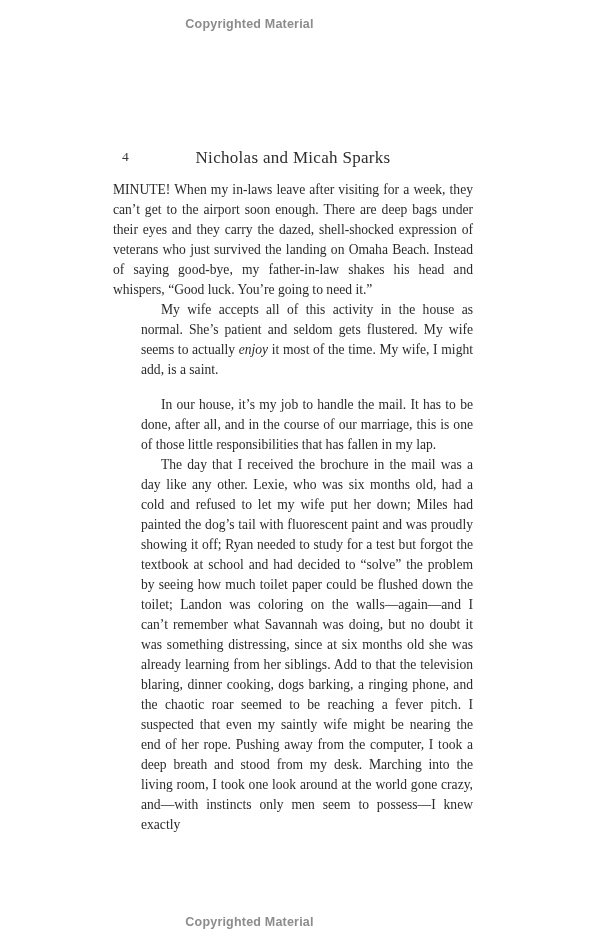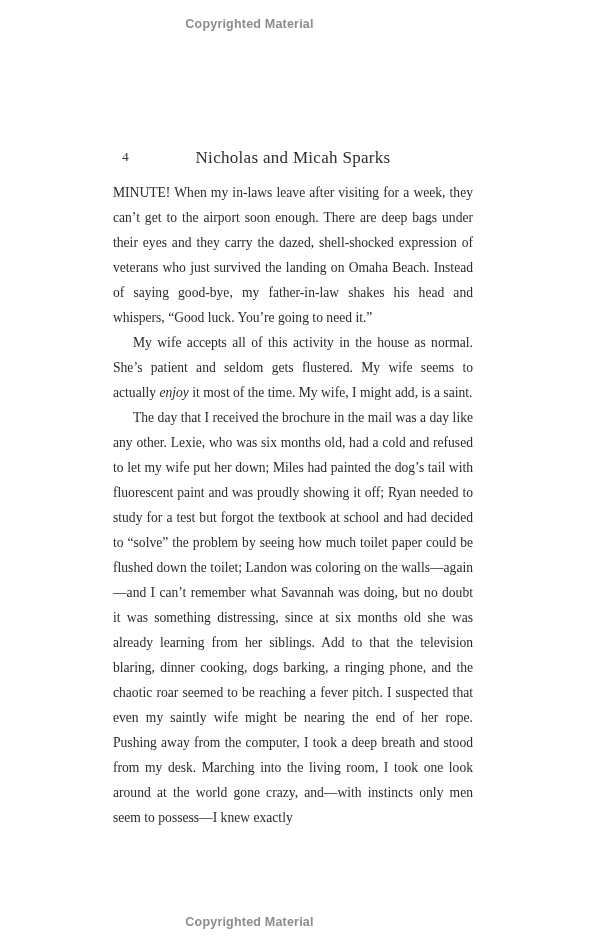--- a/index.html
+++ b/index.html
@@ -52,45 +52,46 @@
     color: #2e2e2e;
   }
 
   .body-text {
     position: absolute;
     top: 180px;
     left: 113px;
     width: 360px;
     font-family: "Liberation Serif", serif;
     font-size: 13.6px;
-    line-height: 25px;
+    line-height: 20px;
     color: #2a2a2a;
   }
   .body-text p.para {
     margin: 0;
     padding: 0;
     text-align: justify;
   }
-  .body-text p.para.indent { text-indent: 20px; }
+  .body-text p.para.indent { text-indent: 20px; margin-left: 28px; }
   .body-text p.para.gap { margin-top: 15px; }
   .body-text i { font-style: italic; }
 </style>
 </head>
 <body>
 
 <div class="page">
 
   <div class="notice notice-top">Copyrighted Material</div>
 
   <div class="running-header">
     <span class="page-number">4</span>
     <span class="running-title">Nicholas and Micah Sparks</span>
   </div>
 
   <div class="body-text">
       <p class="para">MINUTE! When my in-laws leave after visiting for a week, they can’t get to the airport soon enough. There are deep bags under their eyes and they carry the dazed, shell-shocked expression of veterans who just survived the landing on Omaha Beach. Instead of saying good-bye, my father-in-law shakes his head and whispers, “Good luck. You’re going to need it.”</p>
       <p class="para indent">My wife accepts all of this activity in the house as normal. She’s patient and seldom gets flustered. My wife seems to actually <i>enjoy</i> it most of the time. My wife, I might add, is a saint.</p>
+      <p class="para indent gap">In our house, it’s my job to handle the mail. It has to be done, after all, and in the course of our marriage, this is one of those little responsibilities that has fallen in my lap.</p>
       <p class="para indent">The day that I received the brochure in the mail was a day like any other. Lexie, who was six months old, had a cold and refused to let my wife put her down; Miles had painted the dog’s tail with fluorescent paint and was proudly showing it off; Ryan needed to study for a test but forgot the textbook at school and had decided to “solve” the problem by seeing how much toilet paper could be flushed down the toilet; Landon was coloring on the walls—again—and I can’t remember what Savannah was doing, but no doubt it was something distressing, since at six months old she was already learning from her siblings. Add to that the television blaring, dinner cooking, dogs barking, a ringing phone, and the chaotic roar seemed to be reaching a fever pitch. I suspected that even my saintly wife might be nearing the end of her rope. Pushing away from the computer, I took a deep breath and stood from my desk. Marching into the living room, I took one look around at the world gone crazy, and—with instincts only men seem to possess—I knew exactly</p>
     </div>
 
   <div class="notice notice-bottom">Copyrighted Material</div>
 
 </div>
 
 </body></html>

